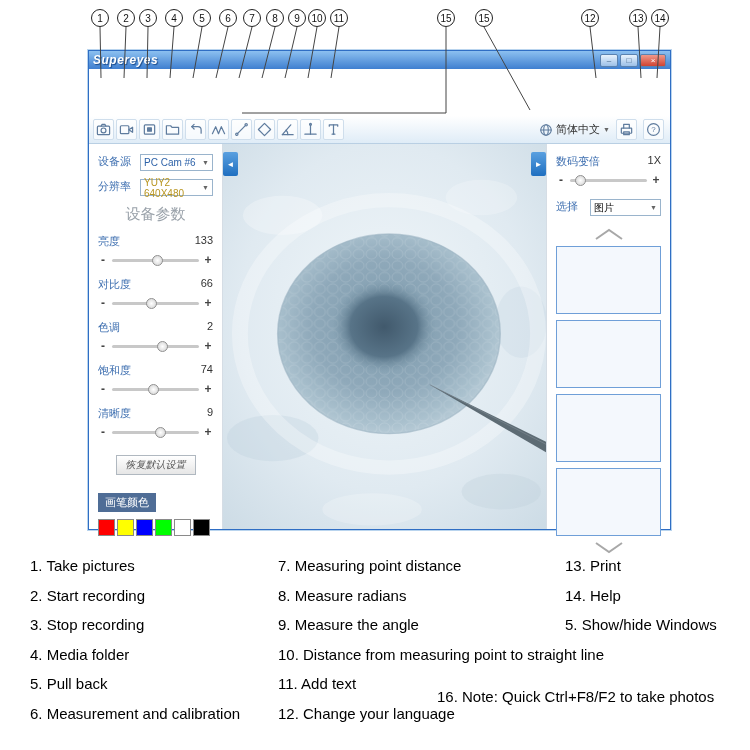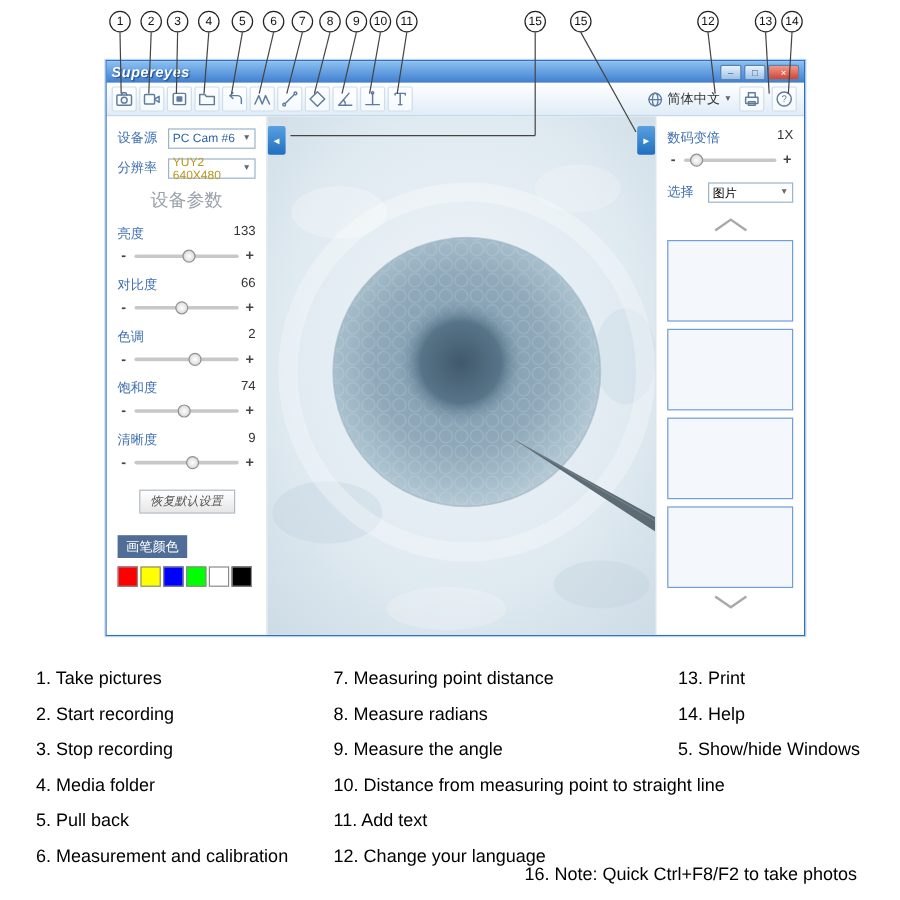--- a/index.html
+++ b/index.html
@@ -23,21 +23,21 @@
   .title-logo { color:#fff; font-weight:bold; font-style:italic; font-size:12px;
     text-shadow:1px 1px 1px #1a4a8a; letter-spacing:.5px; }
   .win-buttons { margin-left:auto; display:flex; gap:2px; }
   .win-btn { width:18px; height:13px; border:1px solid #5a82b0; border-radius:2px;
     font-size:8px; line-height:11px; text-align:center; color:#3c5d82;
     background:linear-gradient(#e8f2fc,#9cc0e8); }
   .win-btn.close { background:linear-gradient(#f0998a,#cf4433); color:#fff; width:26px; }
 
   .toolbar { height:28px; background:linear-gradient(#ffffff,#dfecf7);
     border-bottom:1px solid #b9cfe3; display:flex; align-items:center;
-    padding:0 4px; flex:0 0 auto; }
+    padding:0 4px; flex:0 0 auto;margin-top:47px; }
   .tool-btn { width:21px; height:21px; margin-right:2px; border:1px solid #cfdeec;
     background:rgba(255,255,255,.65); border-radius:2px; display:flex;
     align-items:center; justify-content:center; }
   svg.icon { stroke:#5f7c9e; fill:none; stroke-width:1.3; stroke-linecap:round; stroke-linejoin:round; }
   .toolbar-right { margin-left:auto; display:flex; align-items:center; gap:4px; }
   .lang { display:flex; align-items:center; font-size:11px; color:#333; gap:3px; padding:1px 2px; }
   .caret { font-size:7px; color:#666; }
 
   
   .content { flex:1 1 auto; display:flex; position:relative; min-height:0; }
@@ -435,15 +435,15 @@
     <div>9. Measure the angle</div>
     <div>10. Distance from measuring point to straight line</div>
     <div>11. Add text</div>
     <div>12. Change your language</div>
   </div>
   <div class="legend-col" style="left:565px; top:551px">
     <div>13. Print</div>
     <div>14. Help</div>
     <div>5. Show/hide Windows</div>
   </div>
-  <div class="note" style="left:437px; top:720px">16. Note: Quick Ctrl+F8/F2 to take photos</div>
+  <div class="note" style="left:437px; top:688px">16. Note: Quick Ctrl+F8/F2 to take photos</div>
 
 </div>
 
 </body></html>

